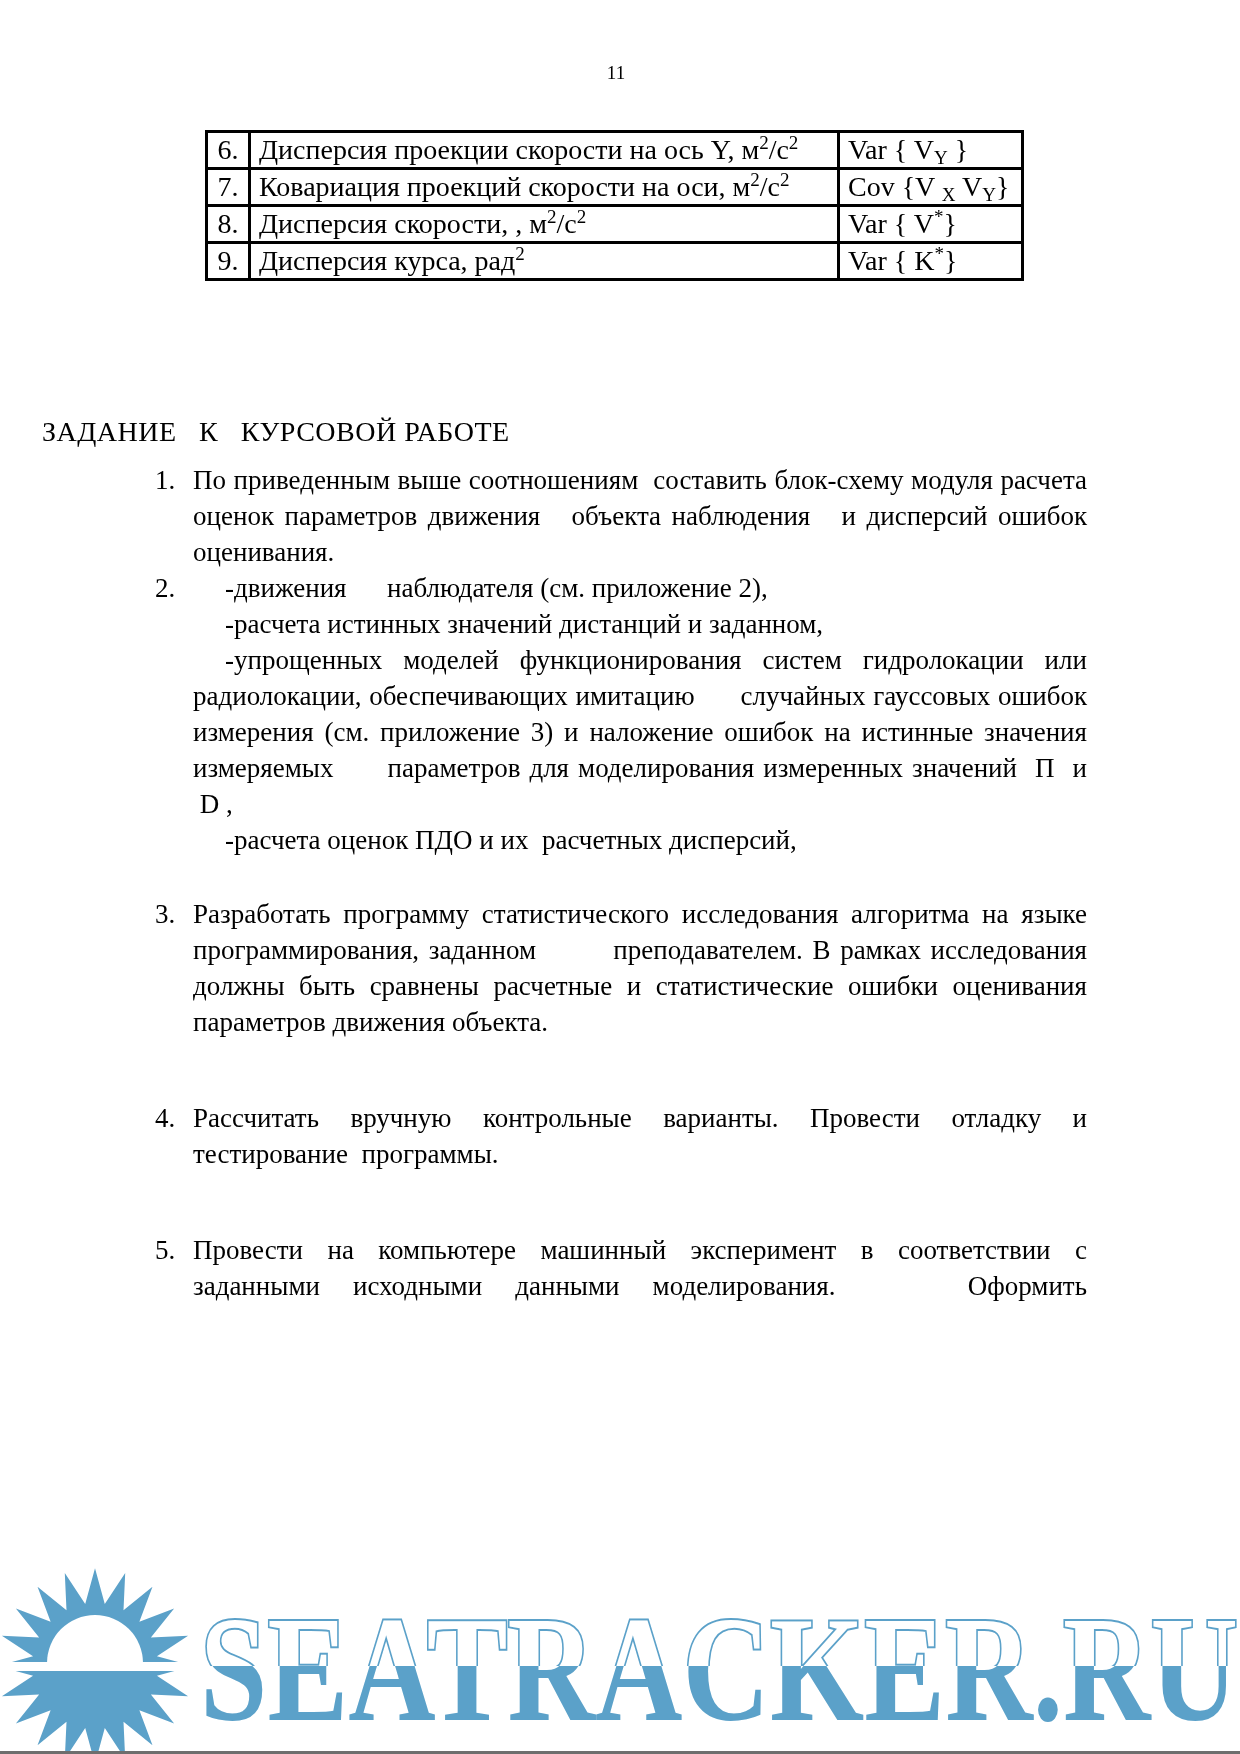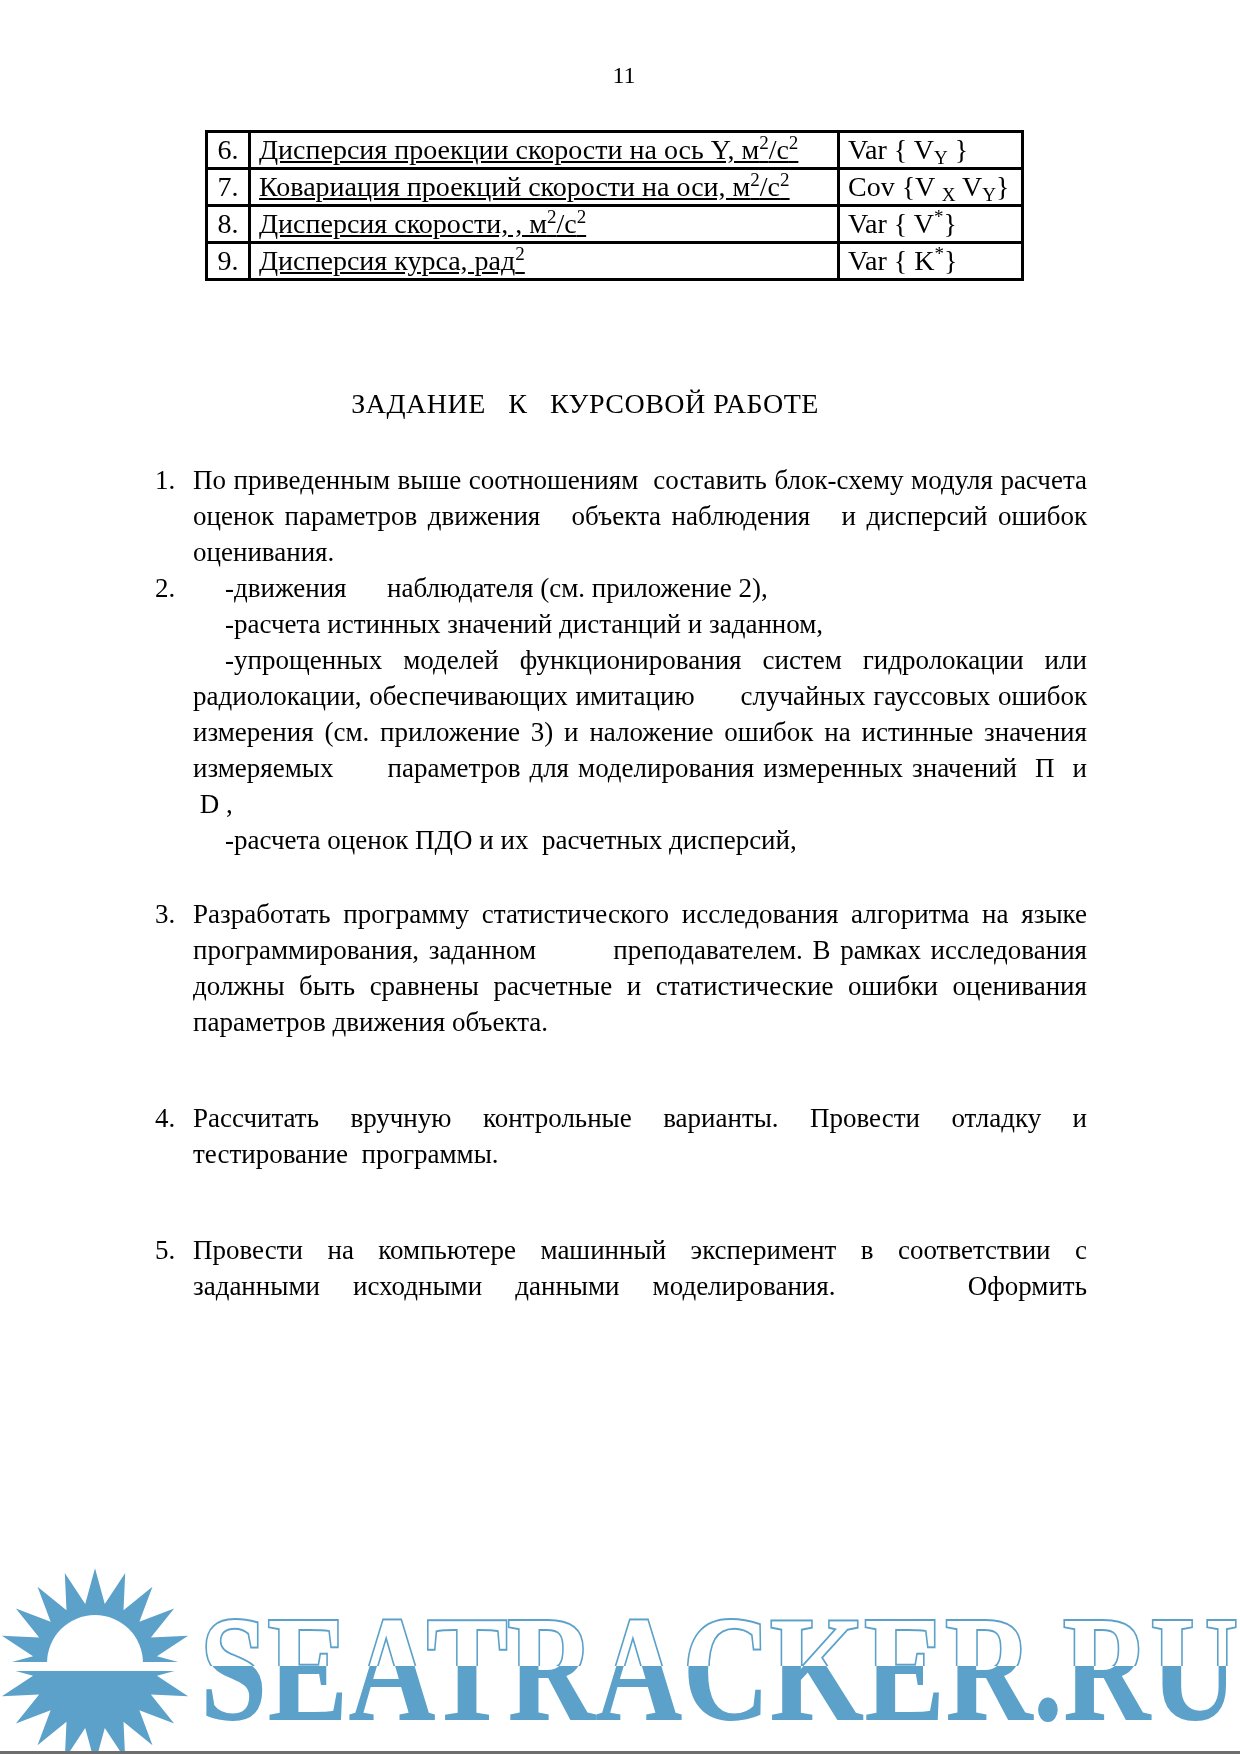--- a/index.html
+++ b/index.html
@@ -9,58 +9,58 @@
     height: 1754px;
     background: #ffffff;
     overflow: hidden;
     font-family: "Liberation Serif", serif;
     color: #000000;
   }
 
   
   .page-number {
     position: absolute;
-    top: 62px; left: 16px;
+    top: 62px; left: 8px;
     width: 1170px;
     text-align: center;
-    font-size: 24px;
+    font-size: 19px;
     padding-left: 23px;
   }
 
   
   .doc-table {
     position: absolute;
     left: 205px; top: 130px;
     border-collapse: collapse;
     table-layout: fixed;
   }
   .doc-table td {
     border: 3px solid #000;
     font-size: 28px;
     height: 34px;
     padding: 0 8px;
     vertical-align: middle;
     white-space: nowrap;
     overflow: hidden;
   }
   .doc-table td.cell-num  { width: 40px;  text-align: center; padding: 0; }
-  .doc-table td.cell-label{ width: 570px; text-decoration: underline; }
+  .doc-table td.cell-label{ width: 570px; }
   .doc-table td.cell-val  { width: 165px; }
   sup, sub { line-height: 0; font-size: 0.68em; }
   sup { vertical-align: 0.55em; }
   sub { vertical-align: -0.25em; }
 
   
   .heading {
     position: absolute;
-    top: 388px; left: 0;
+    top: 416px; left: 0;
     width: 1170px;
-    text-align: center;
     font-size: 28px;
     letter-spacing: 0.5px;
+    padding-left: 42px;
   }
 
   
   .tasks {
     position: absolute;
     left: 155px; top: 462px;
     width: 932px;
     font-size: 27px;
     line-height: 36px;
   }

